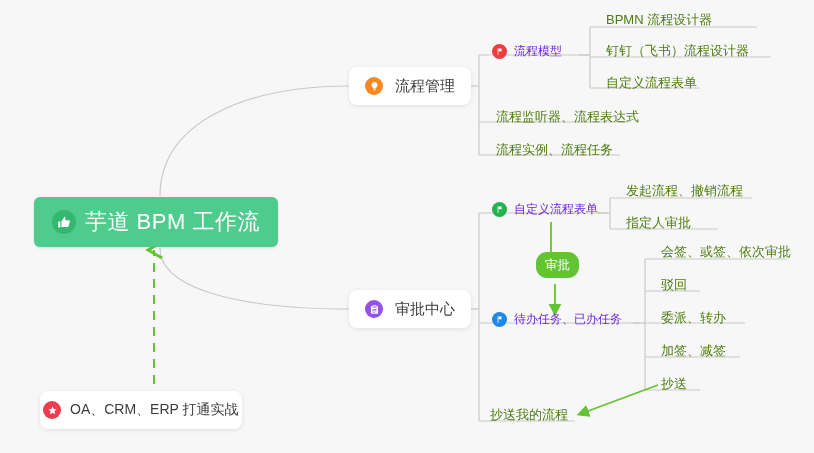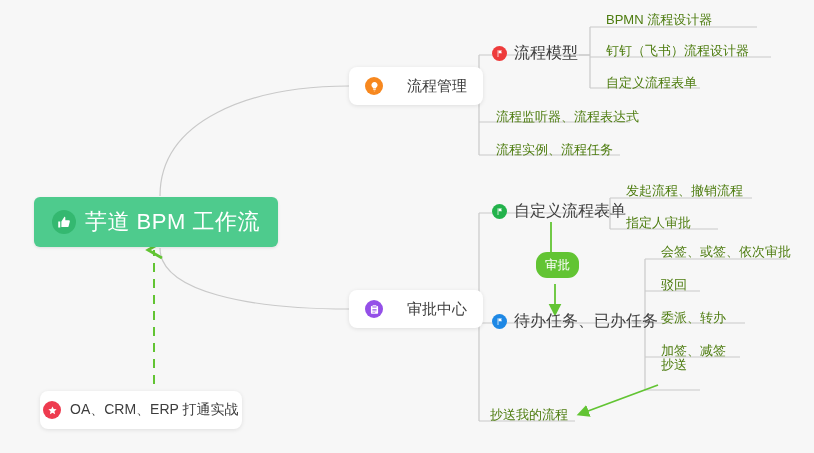--- a/index.html
+++ b/index.html
@@ -50,38 +50,38 @@
   
   .card {
     background: #ffffff;
     border-radius: 8px;
     height: 38px;
     padding: 0 16px;
     font-size: 15px;
     color: #3d3d3d;
     box-shadow: 0 1px 4px rgba(0,0,0,0.10);
   }
-  .card .label { margin-left: 24px; }
+  .card .label { margin-left: 12px; }
 
   
   .callout {
     background: #ffffff;
     border-radius: 8px;
     height: 38px;
     padding: 0 3px;
     font-size: 14px;
     color: #3d3d3d;
     box-shadow: 0 1px 4px rgba(0,0,0,0.10);
   }
   .callout .label { margin-left: 9px; }
 
   
   .sub {
-    font-size: 16px;
-    color: #404040;
+    font-size: 12px;
+    color: #6d28d9;
     padding-bottom: 3px;
   }
   .sub .label { margin-left: 7px; }
 
   
   .leaf {
     font-size: 13px;
     color: #4d7c0f;
     padding: 0 6px 3px 6px;
   }
@@ -267,21 +267,21 @@
   </div>
   <div class="node leaf" style="left:655px; top:276px;">
     <span>驳回</span>
   </div>
   <div class="node leaf" style="left:655px; top:309px;">
     <span>委派、转办</span>
   </div>
   <div class="node leaf" style="left:655px; top:342px;">
     <span>加签、减签</span>
   </div>
-  <div class="node leaf" style="left:655px; top:356px;">
+  <div class="node leaf" style="left:655px; top:375px;">
     <span>抄送</span>
   </div>
 
   <div class="node leaf" style="left:484px; top:406px;">
     <span>抄送我的流程</span>
   </div>
 
   <div class="node tag" style="left:536px; top:252px;">
     <span>审批</span>
   </div>

